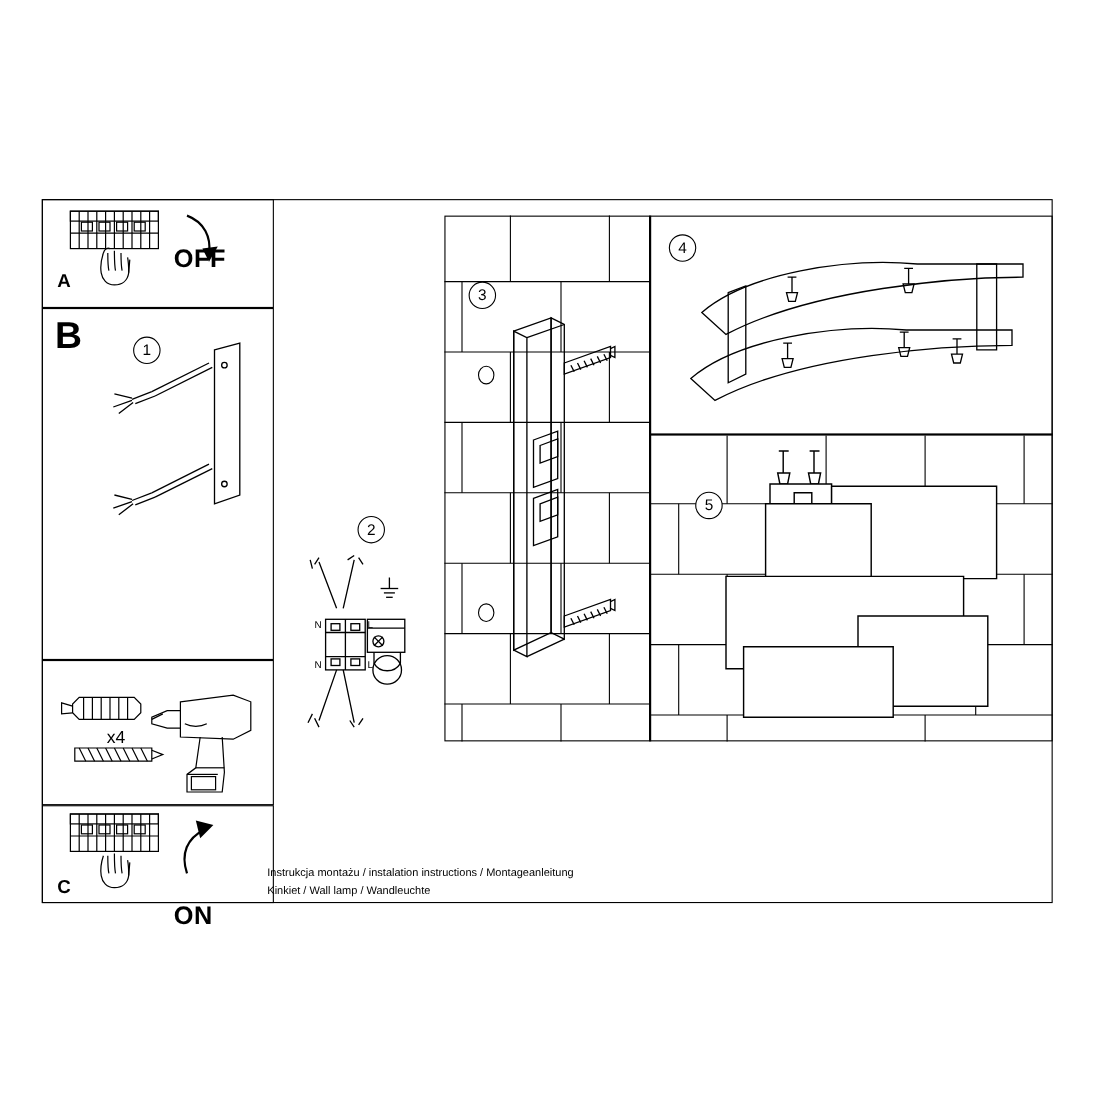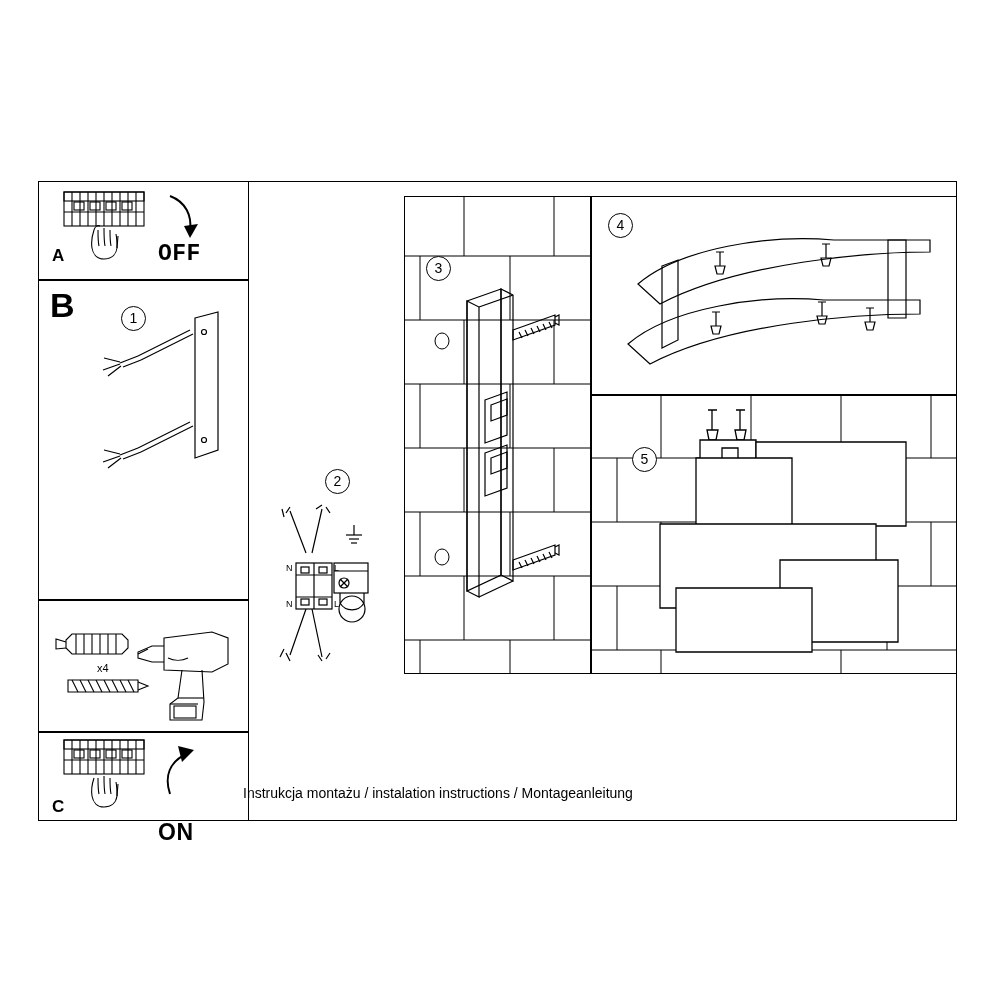--- a/index.html
+++ b/index.html
@@ -50,26 +50,26 @@
     font-size: 34px;
   }
   .word {
     position: absolute;
     font-size: 23px;
     font-weight: bold;
     letter-spacing: 0.5px;
   }
   .small-txt {
     position: absolute;
-    font-size: 14px;
+    font-size: 10px;
     line-height: 17px;
   }
   .xcount {
     position: absolute;
-    font-size: 11px;
+    font-size: 16px;
   }
   .circnum {
     position: absolute;
     width: 25px; height: 25px;
     border: 1.5px solid #000;
     border-radius: 50%;
     box-sizing: border-box;
     font-size: 14px;
     text-align: center;
     line-height: 22px;
@@ -81,21 +81,21 @@
 </head>
 <body>
 
 <div id="sheet">
 
   <div class="frame"></div>
 
   <div class="box" style="left:38px; top:181px; width:211px; height:99px;"></div>
 
   <div class="label-letter" style="left:52px; top:246px;">A</div>
-  <div class="word" style="left:158px; top:241px;font-family:Liberation Mono, monospace;">OFF</div>
+  <div class="word" style="left:158px; top:222px;">OFF</div>
 
   <svg class="abs" style="left:58px; top:186px;" width="150" height="90">
     <g stroke="#000" stroke-width="1.1" class="nofill">
       <rect x="6" y="6" width="80" height="34"></rect>
       <rect x="6" y="6" width="80" height="9"></rect>
       <line x1="6" y1="26" x2="86" y2="26"></line>
       <line x1="14" y1="6" x2="14" y2="40"></line>
       <line x1="22" y1="6" x2="22" y2="40"></line>
       <line x1="30" y1="6" x2="30" y2="40"></line>
       <line x1="38" y1="6" x2="38" y2="40"></line>
@@ -384,15 +384,16 @@
       <path d="M0 124 L216 124 L216 208 L0 208 Z"></path>
 
       <path d="M120 160 L238 160 L238 242 L120 242 Z"></path>
 
       <path d="M16 188 L152 188 L152 252 L16 252 Z"></path>
     </g>
   </svg>
 
   <div class="small-txt" style="left:243px; top:785px; width:420px;">
     <div>Instrukcja montażu / instalation instructions / Montageanleitung</div>
+    <div>Kinkiet / Wall lamp / Wandleuchte</div>
   </div>
 
 </div>
 
 </body></html>

